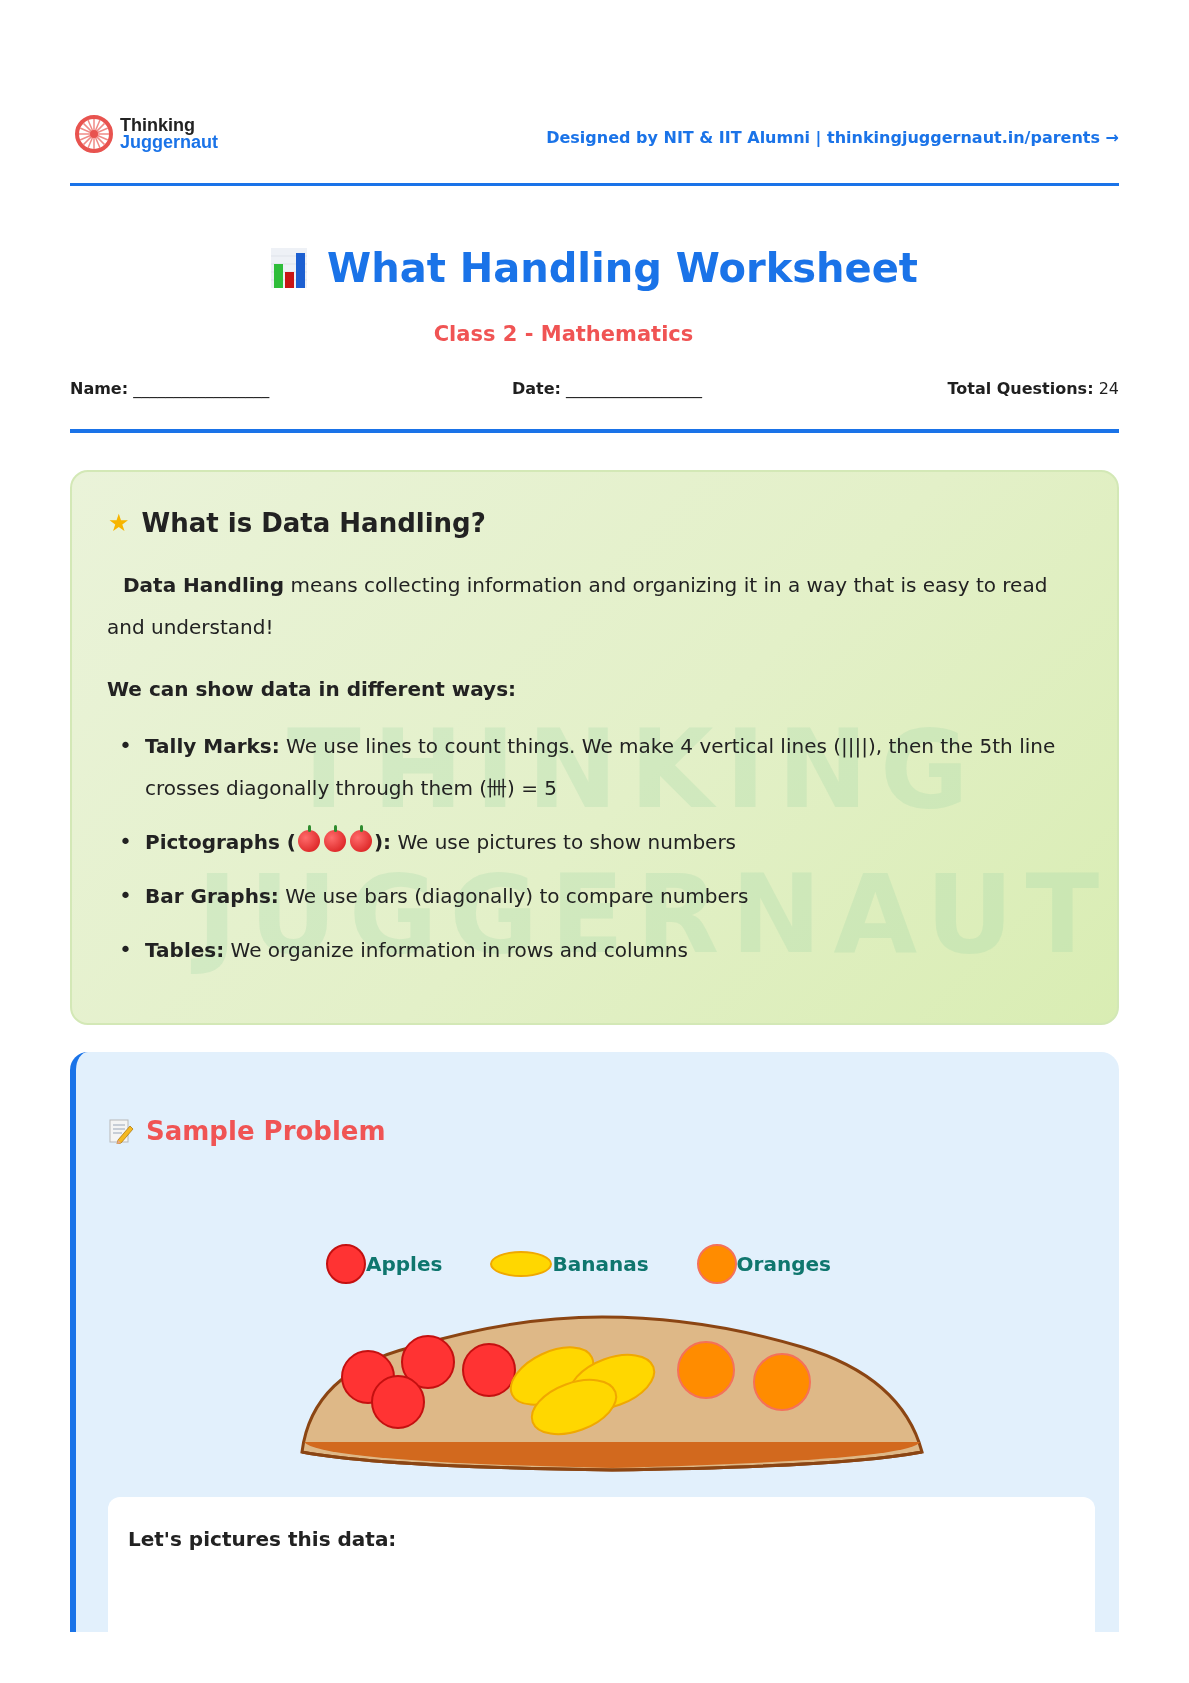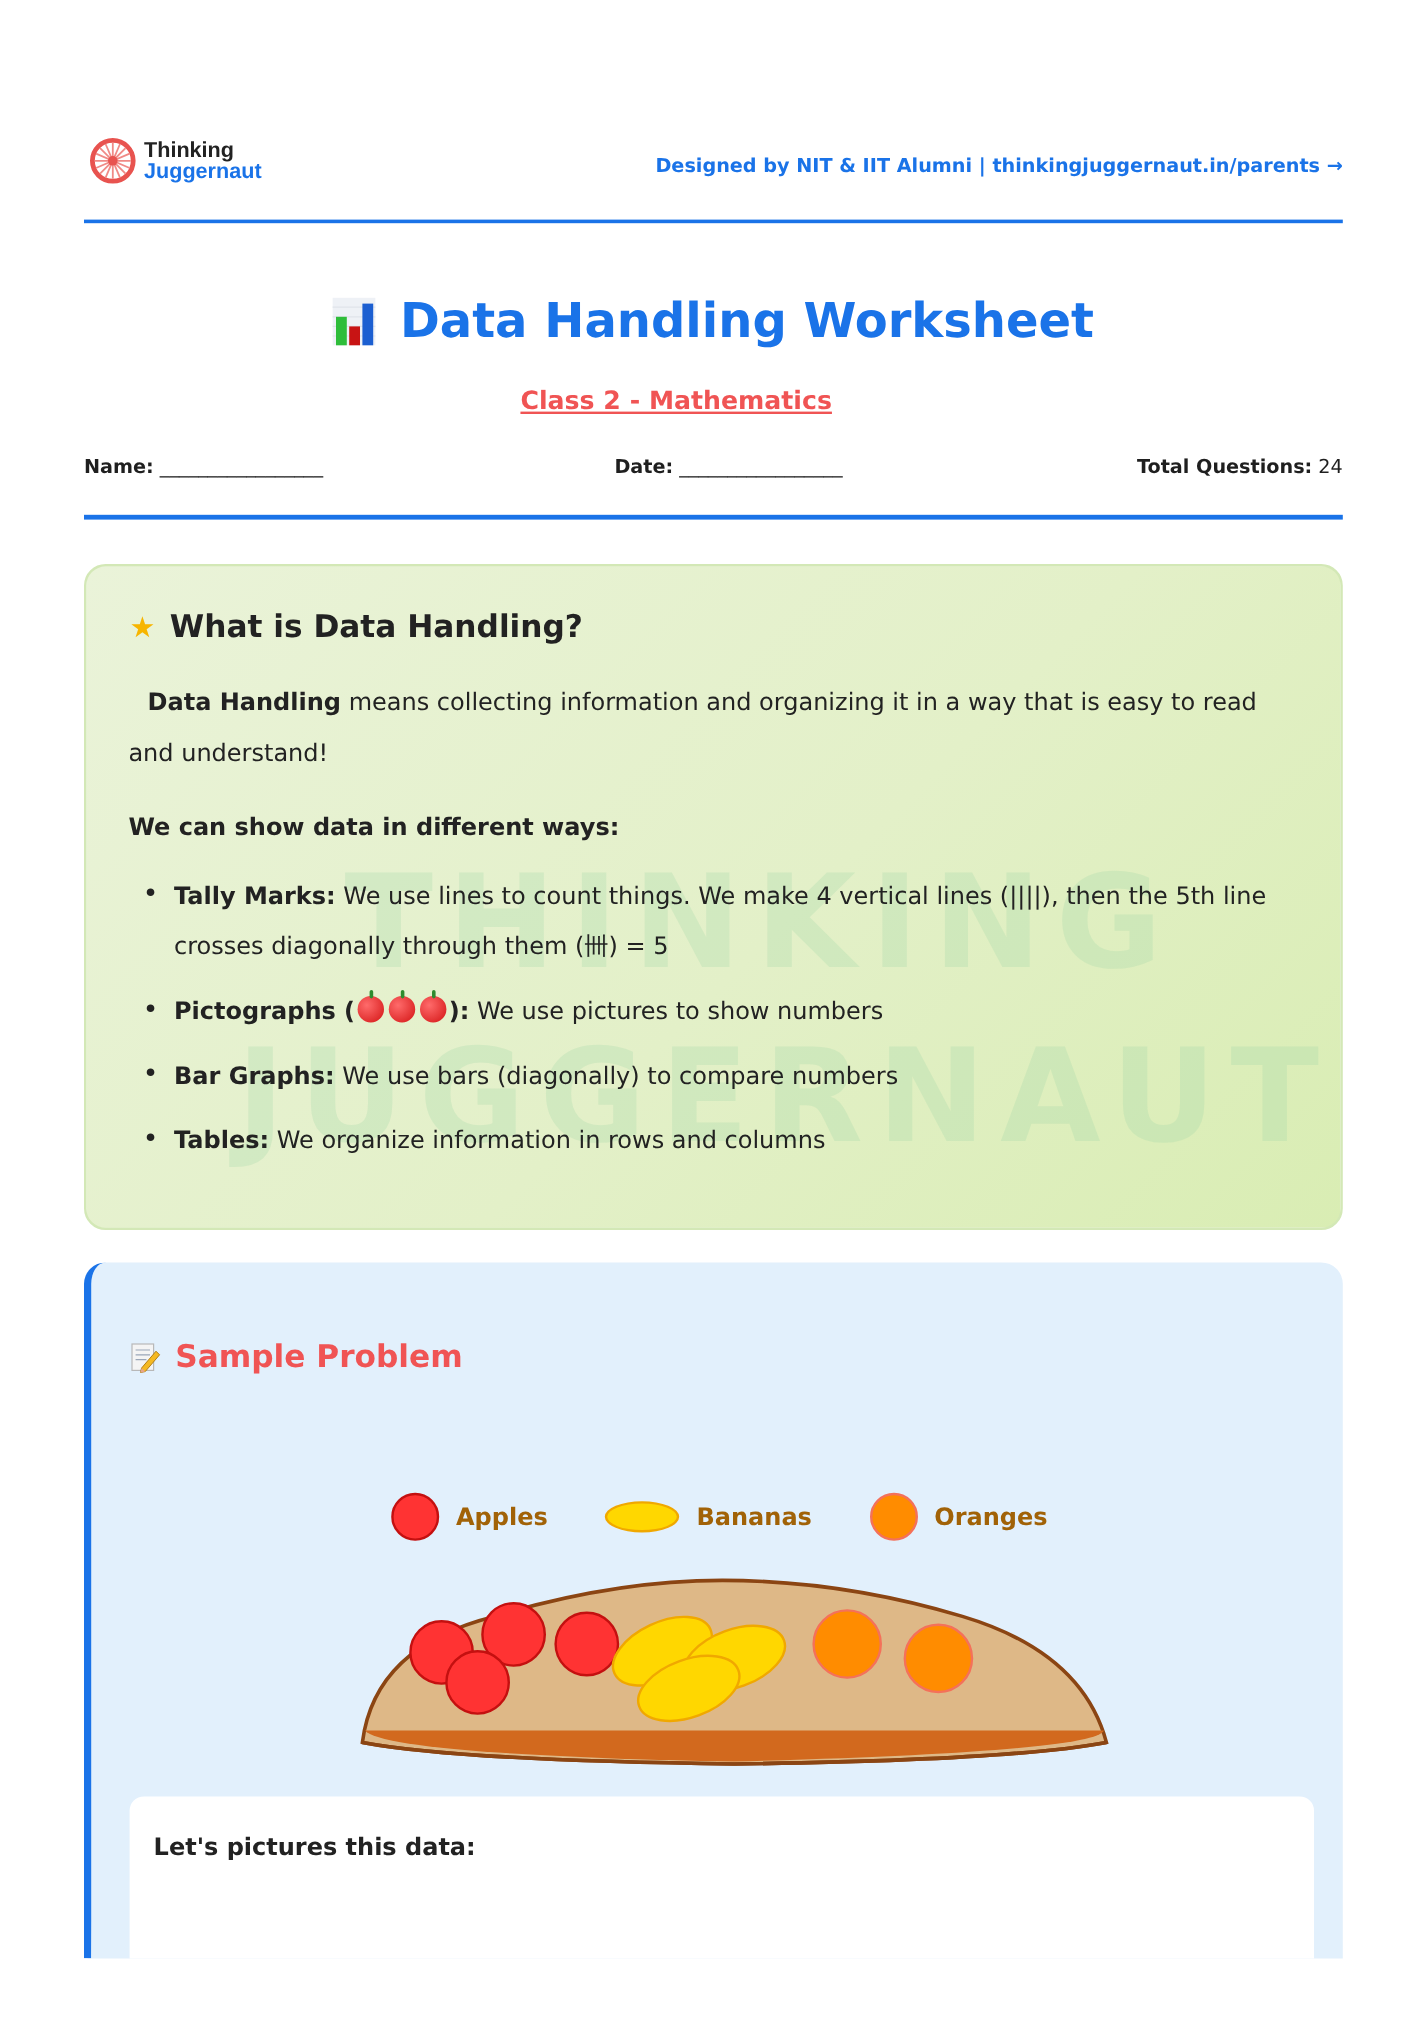--- a/index.html
+++ b/index.html
@@ -14,21 +14,21 @@
     .logo-mark { width: 40px; height: 40px; }
     .logo-text { display: flex; flex-direction: column; line-height: 17px; font-family: "Liberation Sans", sans-serif; font-weight: bold; font-size: 18px; }
     .logo-text .l1 { color: #222; }
     .logo-text .l2 { color: #1a73e8; }
     .tagline { position: absolute; right: 0; top: 28px; color: #1a73e8; font-size: 16px; font-weight: bold; font-family: "DejaVu Sans", sans-serif; letter-spacing: 0px; }
 
     
     .title-row { position: absolute; left: 0; top: 245px; width: 1189px; display: flex; justify-content: center; align-items: center; gap: 20px; }
     .title-icon { width: 36px; height: 40px; }
     .title { color: #1a73e8; font-size: 40px; font-weight: bold; font-family: "DejaVu Sans", sans-serif; }
-    .subtitle { position: absolute; left: 0; top: 322px; width: 1127px; text-align: center; color: #f05454; font-size: 21px; font-weight: bold; text-decoration: underline; }
+    .subtitle { position: absolute; left: 0; top: 322px; width: 1127px; text-align: center; color: #f05454; font-size: 21px; font-weight: bold; }
 
     
     .meta { position: absolute; left: 70px; top: 375px; width: 1049px; height: 58px; border-bottom: 4px solid #1a73e8; font-size: 16px; }
     .meta .name { position: absolute; left: 0; top: 4px; }
     .meta .date { position: absolute; left: 442px; top: 4px; }
     .meta .total { position: absolute; right: 0; top: 4px; }
     .meta b { font-weight: bold; }
 
     
     .info { position: absolute; left: 70px; top: 470px; width: 1049px; height: 555px; border-radius: 18px;
@@ -53,21 +53,21 @@
     .apple::after { content: ""; position: absolute; left: 10px; top: -5px; width: 3px; height: 7px; background: #2e8b2e; border-radius: 2px; }
 
     
     .sample { position: absolute; left: 70px; top: 1052px; width: 1049px; height: 580px; background: #e2f0fc; border-radius: 18px 18px 0 0; border-left: 6px solid #1a73e8; overflow: hidden; }
     .sample-head { position: absolute; left: 32px; top: 64px; display: flex; align-items: center; gap: 12px; justify-content: space-between; }
     .memo-icon { width: 26px; height: 26px; }
     .sample-title { font-size: 26px; font-weight: bold; color: #f05454; }
     .sample-lead { position: absolute; left: 32px; top: 124px; font-size: 20px; font-weight: bold; color: #222; }
 
     .legend { position: absolute; left: 250px; top: 192px; width: 560px; display: flex; align-items: center; gap: 0; }
-    .legend-item { display: flex; align-items: center; gap: 14px; margin-right: 48px; font-size: 20px; font-weight: bold; color: #a16207; }
+    .legend-item { display: flex; align-items: center; margin-right: 48px; font-size: 20px; font-weight: bold; color: #0f766e; }
     .legend-apple { width: 40px; height: 40px; border-radius: 50%; background: #ff3333; border: 2px solid #c41010; }
     .legend-banana { width: 62px; height: 26px; border-radius: 50%; background: #ffd700; border: 2px solid #f0a800; }
     .legend-orange { width: 40px; height: 40px; border-radius: 50%; background: #ff8c00; border: 2px solid #f4715a; }
 
     .basket { position: absolute; left: 206px; top: 250px; width: 660px; height: 170px; }
 
     .organize { position: absolute; left: 32px; top: 445px; width: 987px; height: 200px; background: #ffffff; border-radius: 12px; }
     .organize-title { position: absolute; left: 20px; top: 30px; font-size: 20px; font-weight: bold; color: #222; }
   </style>
 </head>
@@ -105,21 +105,21 @@
       <g stroke="#dfe3ea" stroke-width="1">
         <line x1="0" y1="8" x2="36" y2="8"></line>
           <line x1="0" y1="16" x2="36" y2="16"></line>
         <line x1="0" y1="24" x2="36" y2="24"></line>
           <line x1="0" y1="32" x2="36" y2="32"></line>
       </g>
       <rect x="3" y="16" width="9" height="24" fill="#2ebd3a"></rect>
       <rect x="14" y="24" width="9" height="16" fill="#c81414"></rect>
       <rect x="25" y="5" width="9" height="35" fill="#1c5fd1"></rect>
     </svg>
-    <div class="title">Data Handling Worksheet</div>
+    <div class="title">What Handling Worksheet</div>
   </div>
   <div class="subtitle">Class 2 - Mathematics</div>
 
   <div class="meta">
     <div class="name">
       <b>Name:</b>
       <span>_________________</span>
     </div>
     <div class="date">
       <b>Date:</b>

